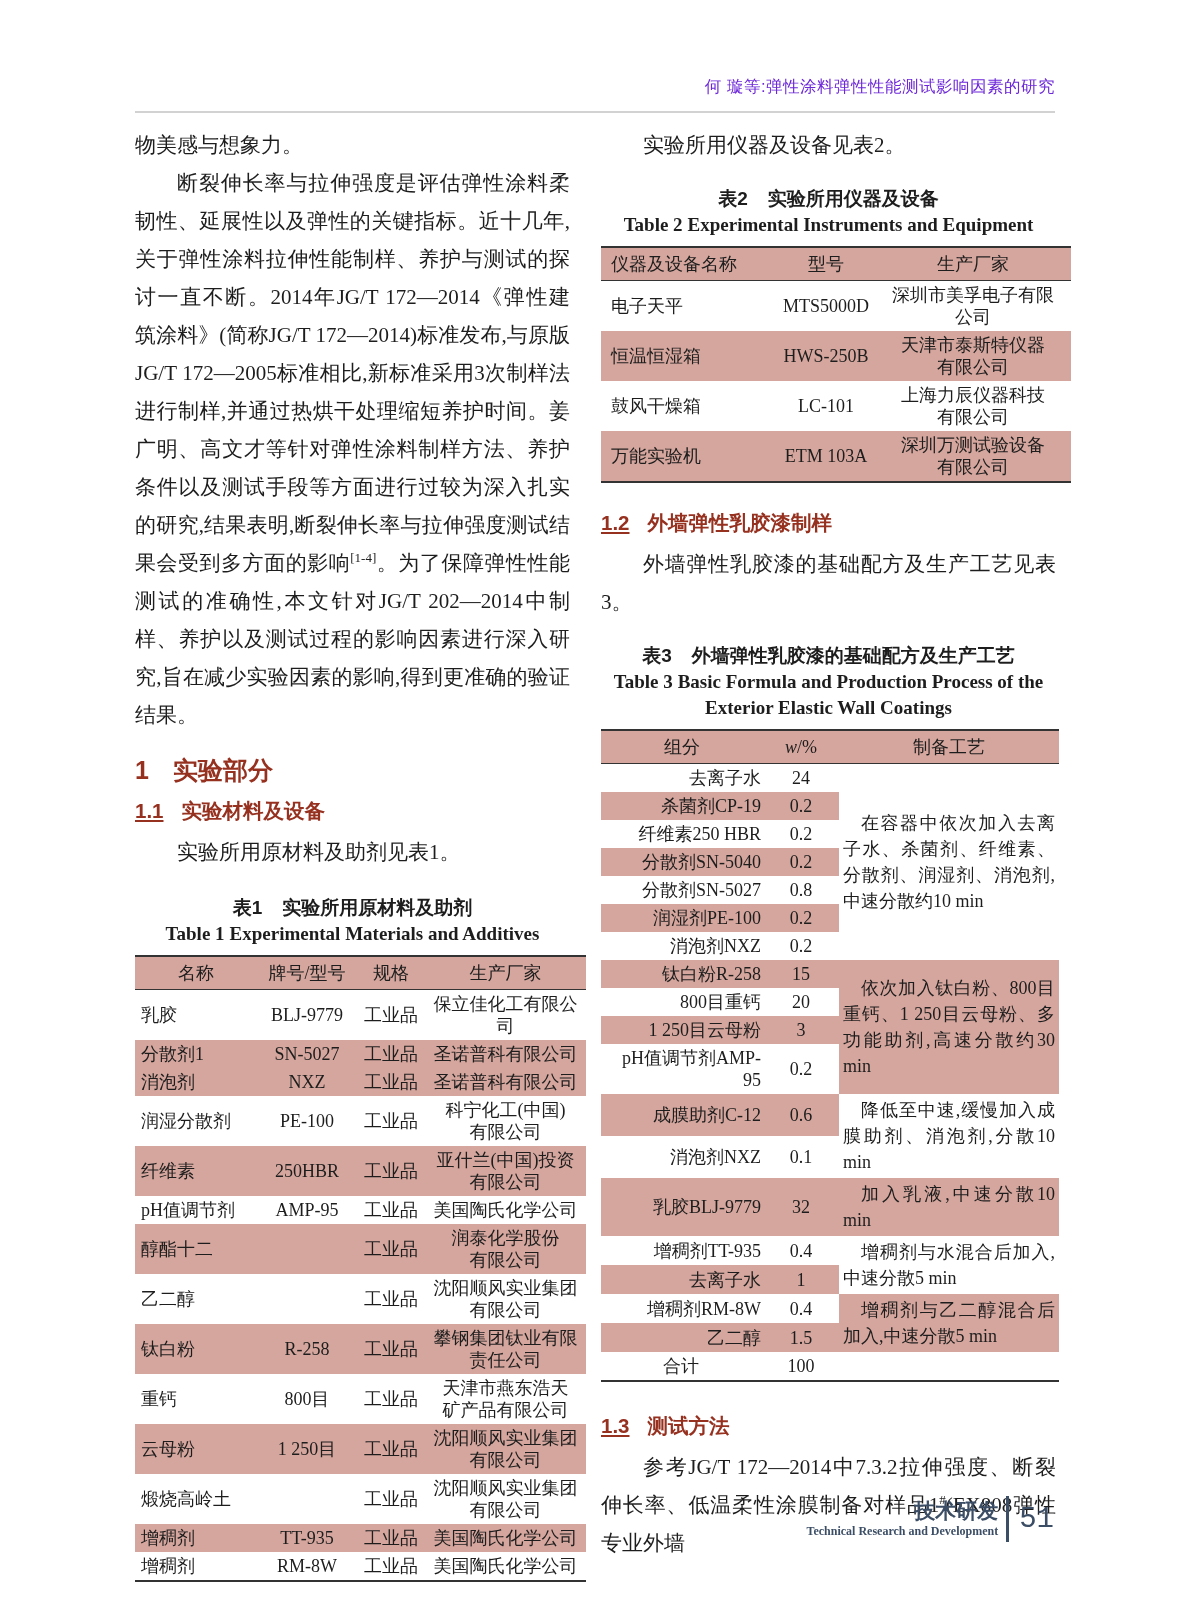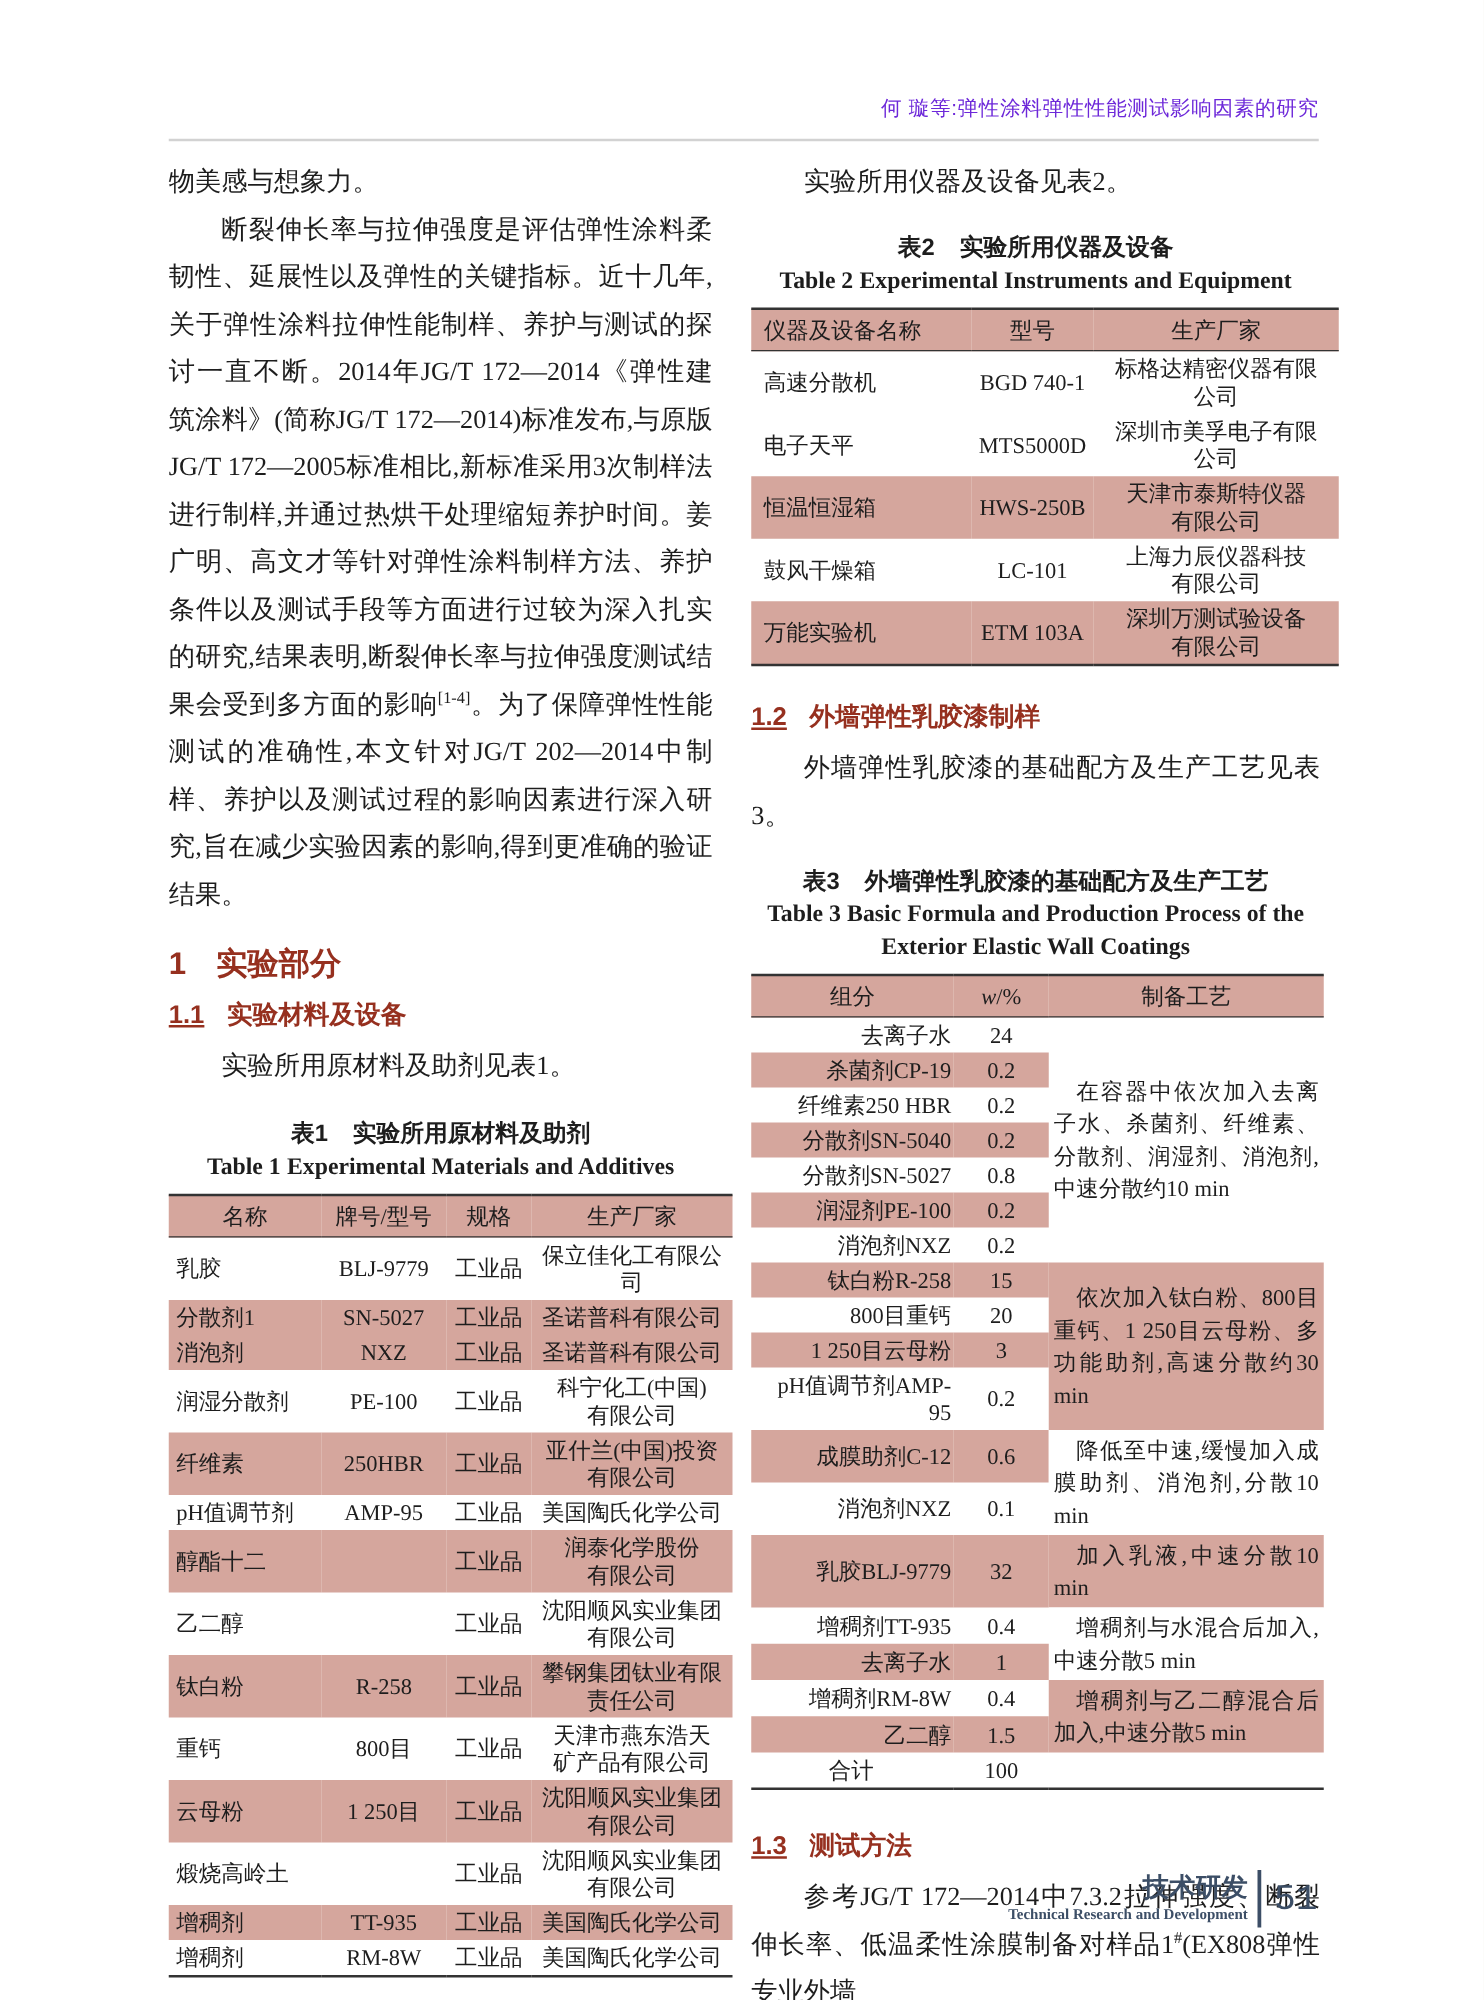--- a/index.html
+++ b/index.html
@@ -249,26 +249,20 @@
         <table class="paper t2">
             <thead>
               <tr>
                 <th>仪器及设备名称</th>
                 <th>型号</th>
                 <th>生产厂家</th>
               </tr>
             </thead>
             <tbody>
               <tr>
-                <td>高速分散机</td>
-                <td>BGD 740-1</td>
-                <td>标格达精密仪器有限
-公司</td>
-              </tr>
-              <tr>
                 <td>电子天平</td>
                 <td>MTS5000D</td>
                 <td>深圳市美孚电子有限
 公司</td>
               </tr>
               <tr class="alt">
                 <td>恒温恒湿箱</td>
                 <td>HWS-250B</td>
                 <td>天津市泰斯特仪器
 有限公司</td>

